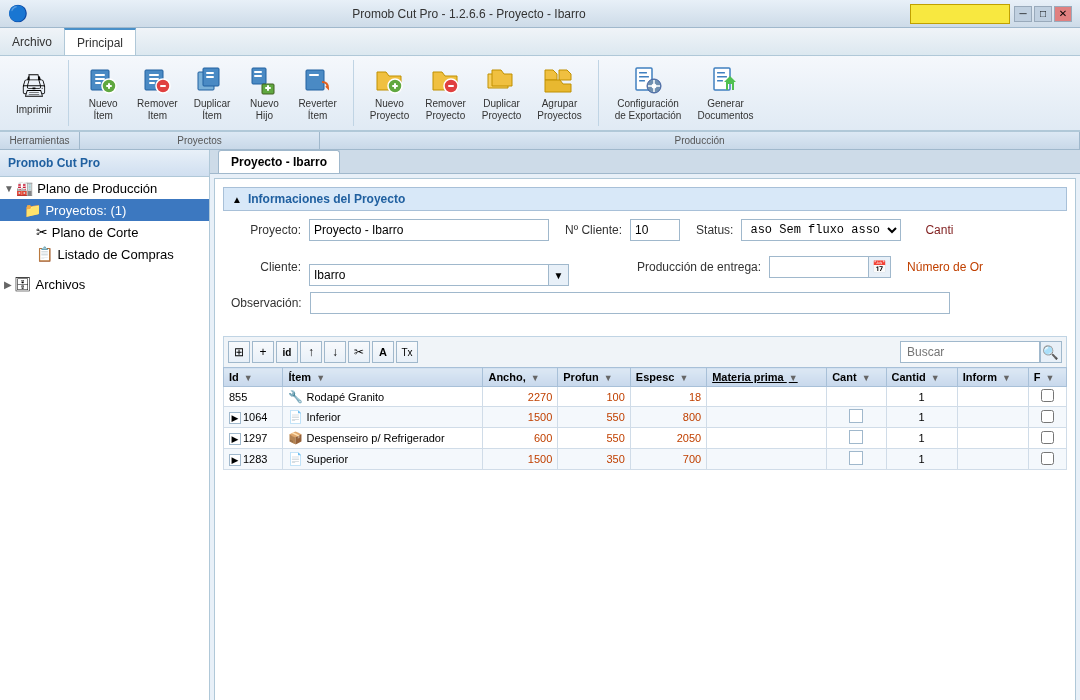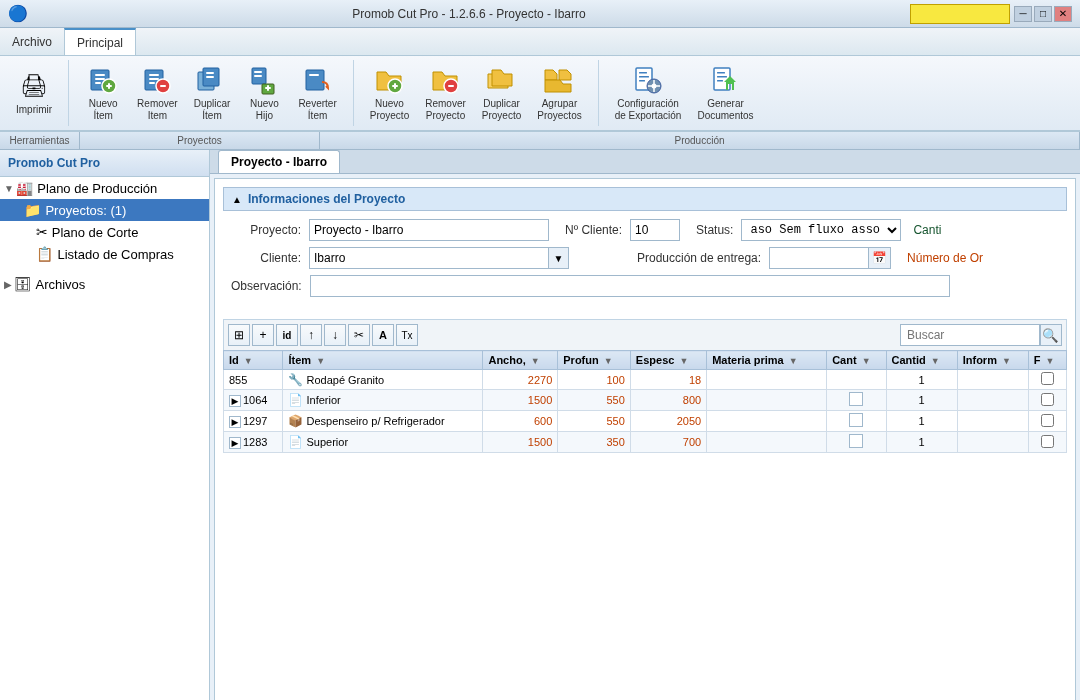--- a/index.html
+++ b/index.html
@@ -312,26 +312,26 @@
       <div class="form-area">
         <div class="form-row">
           <span class="form-label">Proyecto:</span>
           <input type="text" class="form-input wide" value="Proyecto - Ibarro" style="">
           <span class="form-label" style="min-width:auto;margin-left:8px;">Nº Cliente:</span>
           <input type="text" class="form-input small" value="10" style="">
           <span class="form-label" style="min-width:auto;margin-left:8px;">Status:</span>
           <select class="form-select" style="width:160px;font-family:Liberation Mono, monospace;">
             <option>aso Sem fluxo associac</option>
           </select>
-          <span class="form-label" style="min-width:auto;margin-left:4px;color:#14532d;">Canti</span>
+          <span class="form-label" style="min-width:auto;margin-left:16px;color:#7f1d1d;">Canti</span>
         </div>
 
         <div class="form-row">
           <span class="form-label">Cliente:</span>
-          <div style="position:relative;display:flex;">
+          <div style="position:relative;display:flex;margin-top:17px;">
             <input type="text" class="form-input wide" value="Ibarro" style="">
             <span style="border:1px solid #a0b8cc;border-left:none;background:#e8f0f8;width:20px;display:flex;align-items:center;justify-content:center;cursor:pointer;font-size:10px;">▼</span>
           </div>
           <span class="form-label" style="min-width:auto;margin-left:60px;">Producción de entrega:</span>
           <div class="form-date">
             <input type="text" style="border: 1px solid rgb(160, 184, 204); padding: 2px 4px; font-size: 12px; height: 22px; width: 100px;">
             <button class="form-date .cal-btn" style="border:1px solid #a0b8cc;border-left:none;background:#e8f0f8;width:22px;display:flex;align-items:center;justify-content:center;cursor:pointer;font-size:12px;">📅</button>
           </div>
           <span class="form-label" style="min-width:auto;margin-left:8px;color:#c04000;">Número de Or</span>
         </div>
@@ -358,21 +358,21 @@
       </div>
 
       <table class="data-table">
         <thead>
           <tr>
             <th>Id <span class="filter">▼</span></th>
             <th style="width:200px;">Ítem <span class="filter">▼</span></th>
             <th>Ancho, <span class="filter">▼</span></th>
             <th>Profun <span class="filter">▼</span></th>
             <th>Espesc <span class="filter">▼</span></th>
-            <th style="width:120px;">Materia prima <span class="filter">▼</span></th>
+            <th style="width:120px;text-decoration:underline;">Materia prima <span class="filter">▼</span></th>
             <th>Cant <span class="filter">▼</span></th>
             <th>Cantid <span class="filter">▼</span></th>
             <th>Inform <span class="filter">▼</span></th>
             <th>F <span class="filter">▼</span></th>
           </tr>
         </thead>
         <tbody>
           <tr>
             <td>855</td>
             <td><span style="font-size:12px;">🔧</span> Rodapé Granito</td>

